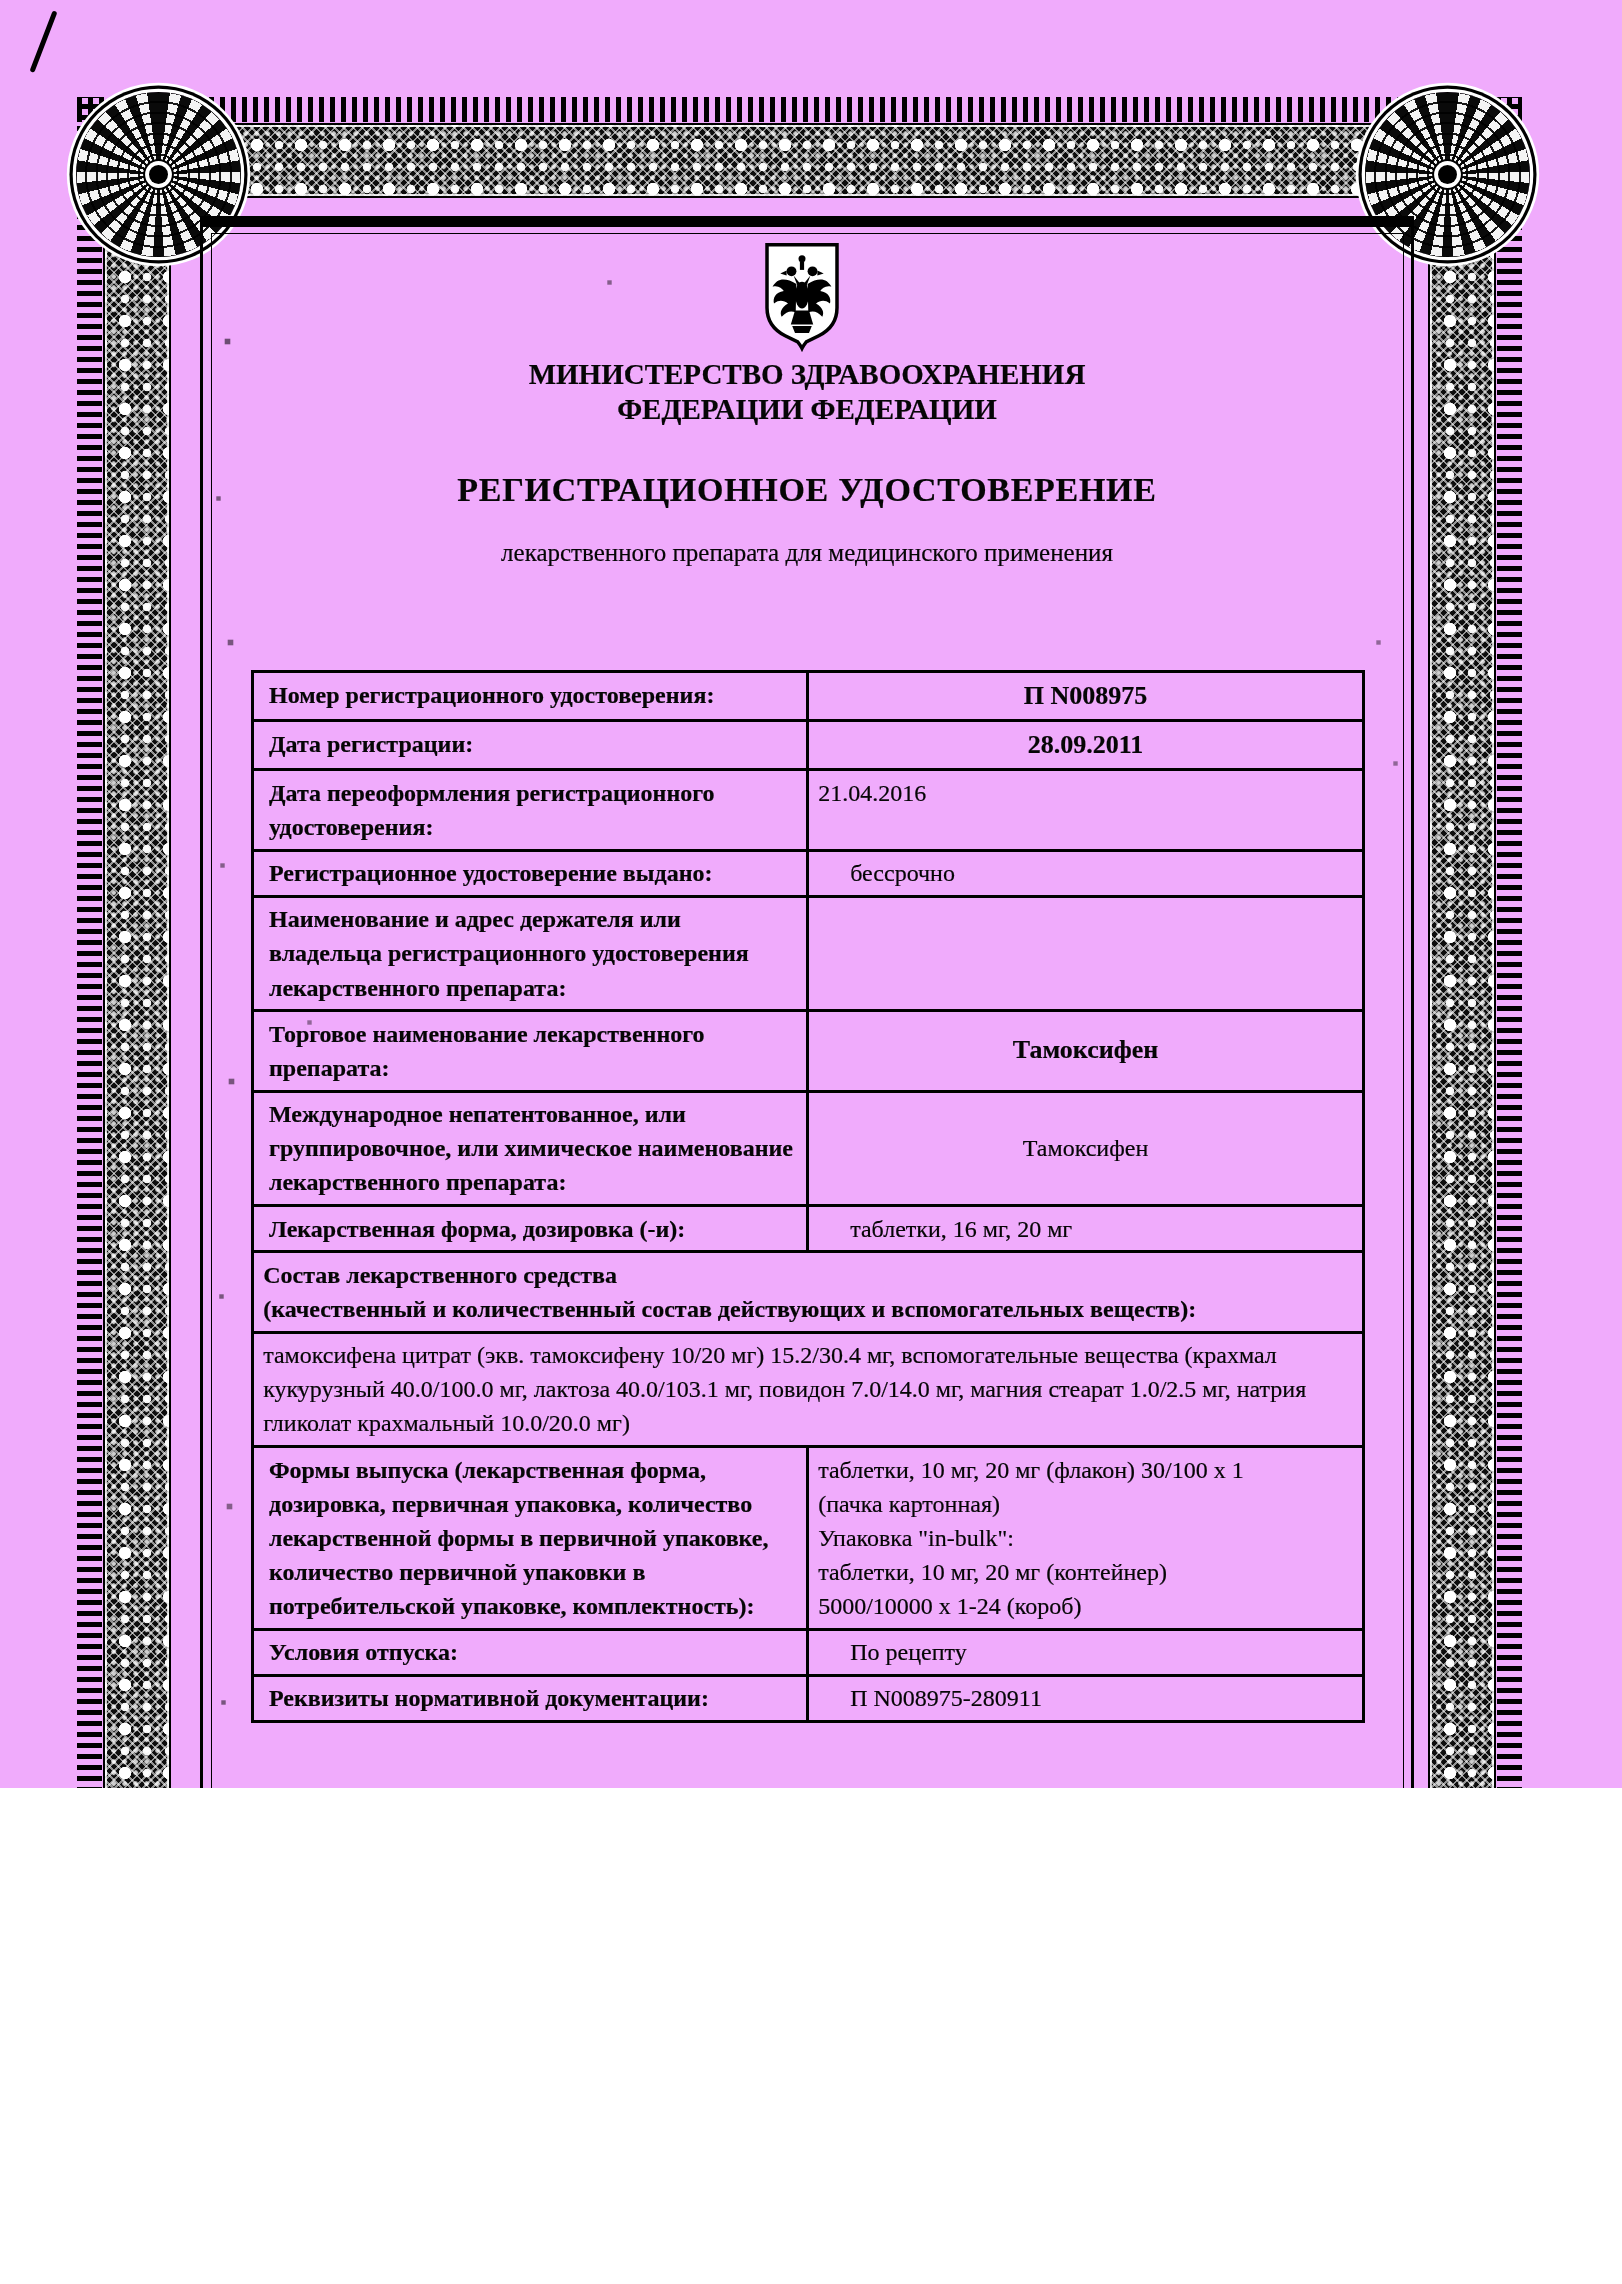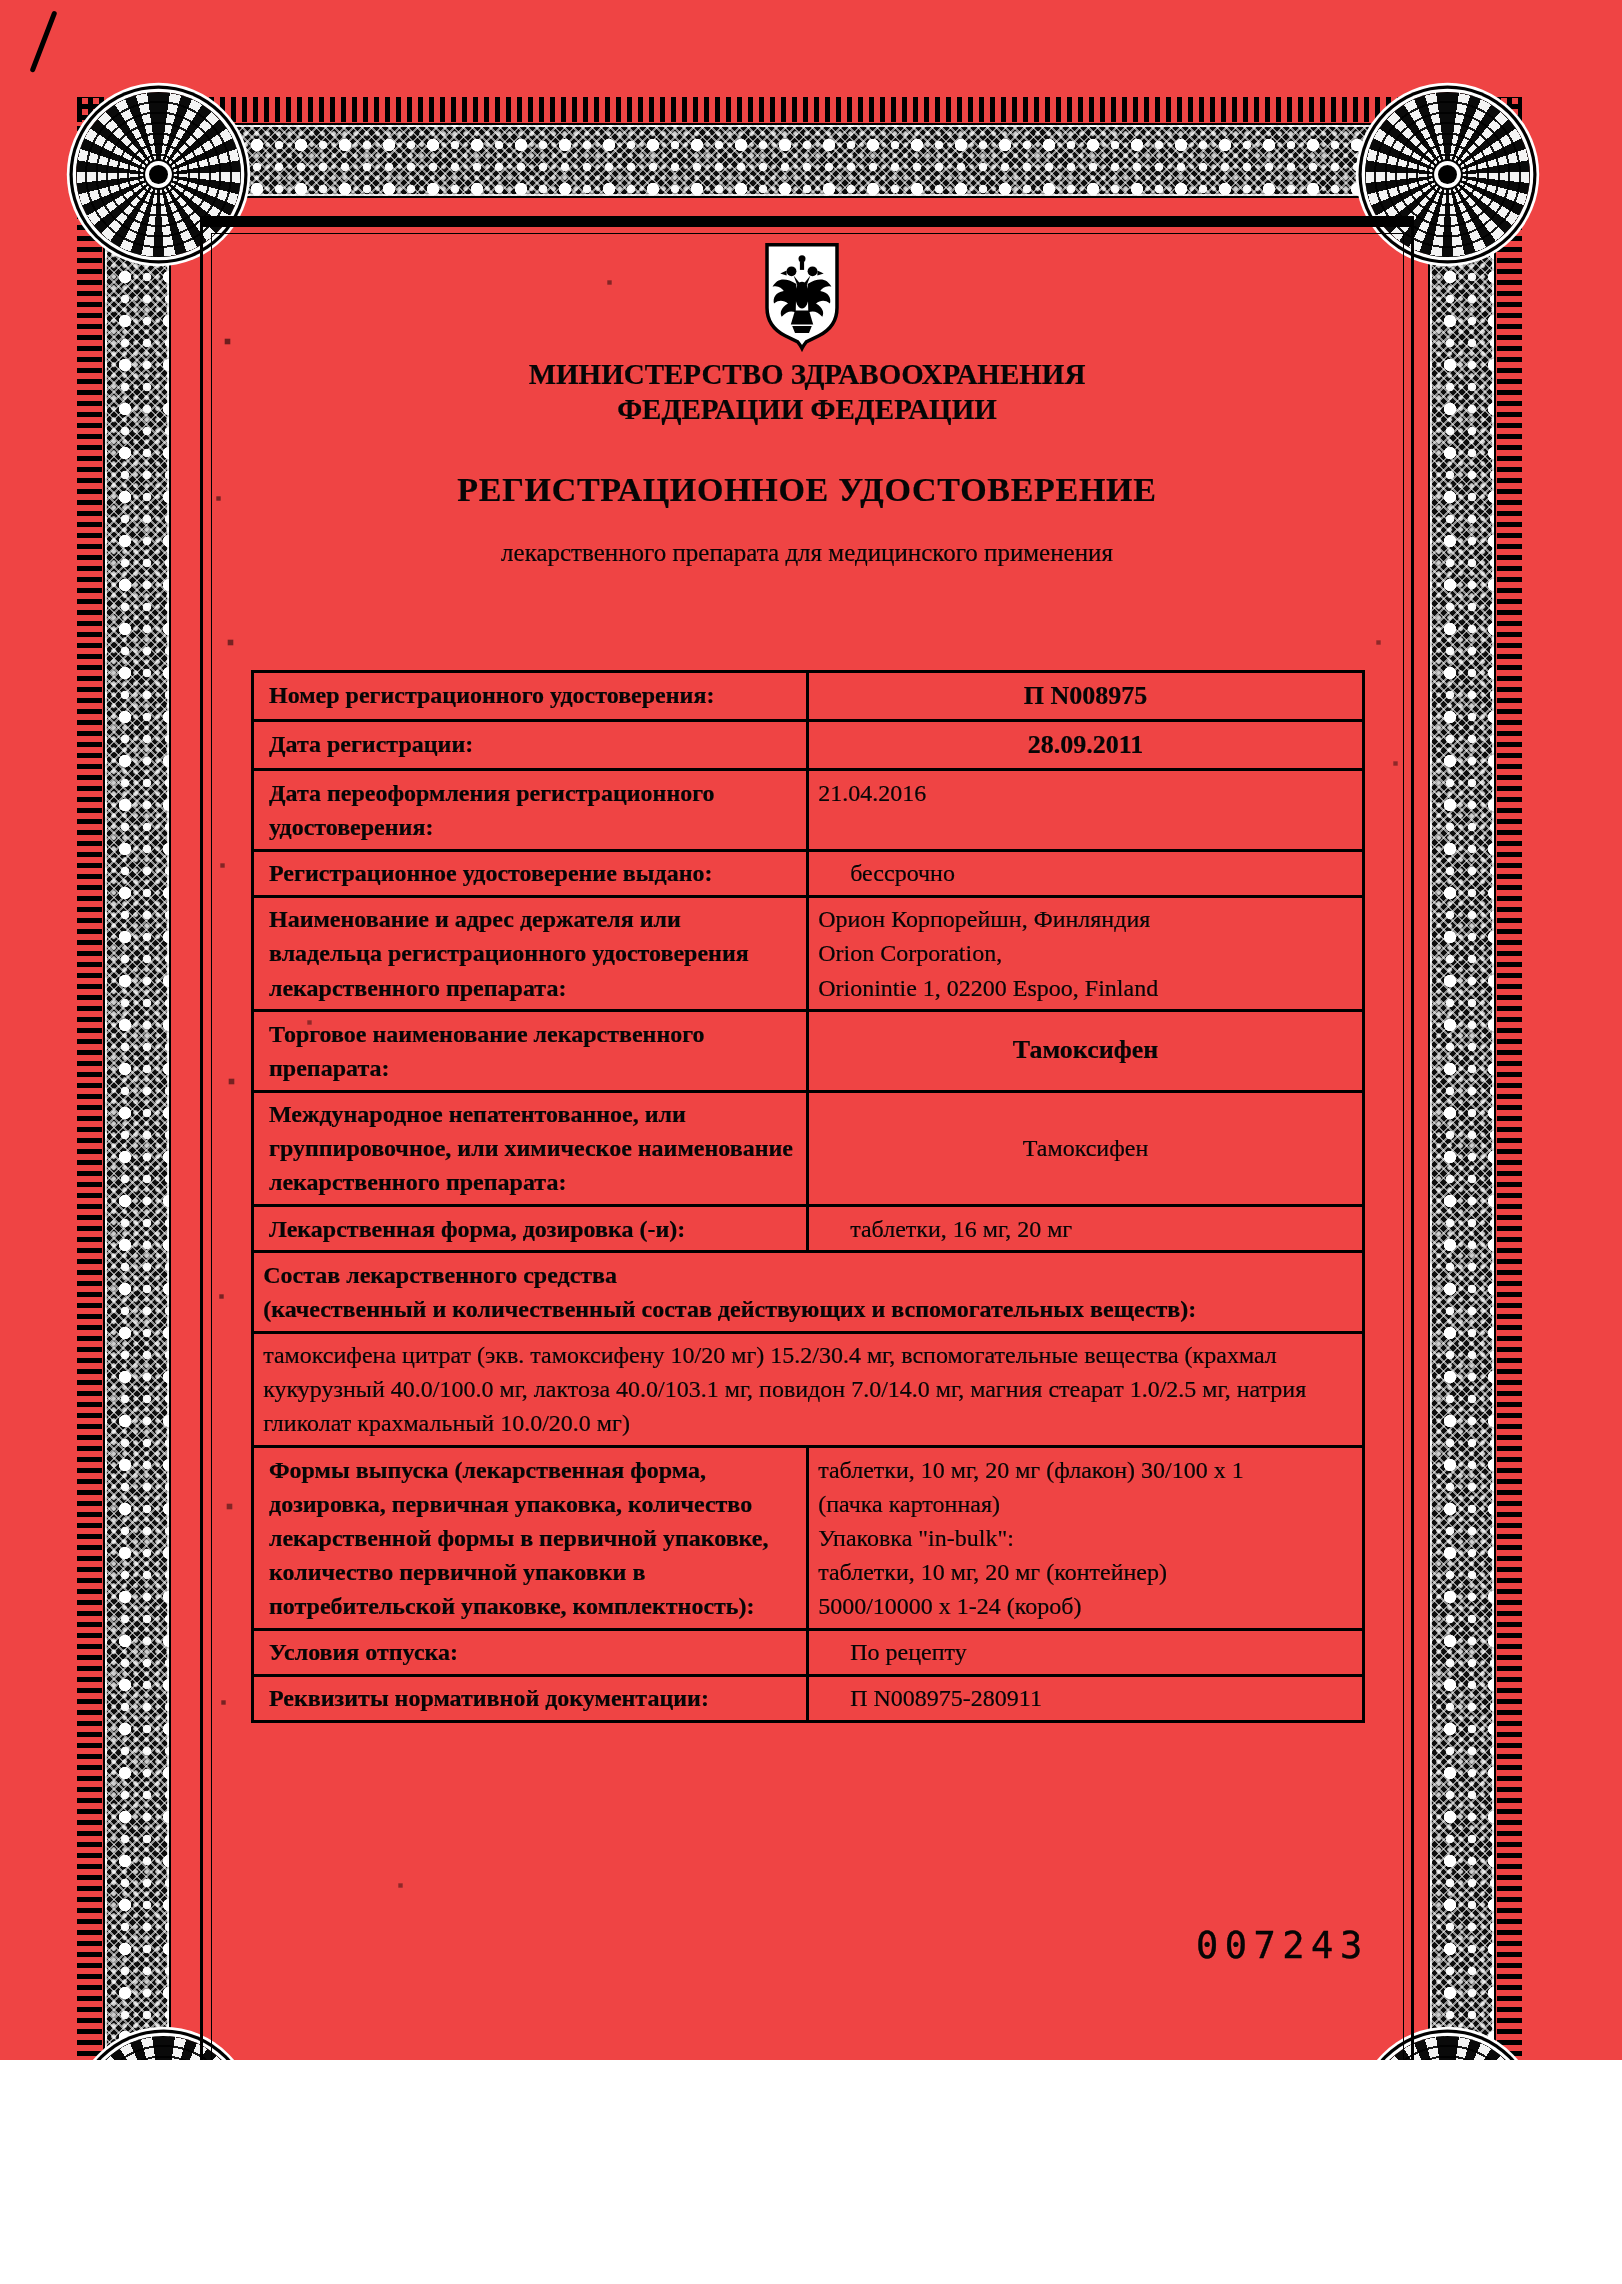--- a/index.html
+++ b/index.html
@@ -1,17 +1,17 @@
 <!DOCTYPE html>
 <html style="font-size:10.5px"><head>
 <meta charset="utf-8">
 <style>
   html,body{margin:0;padding:0;background:#ffffff;}
   .page{
-    position:relative;width:1623px;height:2060px;background:#ef4444;overflow:hidden;
+    position:relative;width:1623px;height:1788px;background:#f0abfc;overflow:hidden;
     font-family:"Liberation Serif",serif;color:#060606;
     -webkit-text-stroke:0.2px #060606;
   }
   
   .pen-mark{position:absolute;left:41px;top:9.2px;width:4.6px;height:65px;background:#000;
     transform:rotate(21deg);border-radius:2.6px;}
   .speckles{position:absolute;left:0;top:0;width:2.6px;height:2.6px;background:transparent;
     box-shadow:226px 340px 0 1.3px rgba(0,0,0,.55), 217px 497px 0 0.7px rgba(0,0,0,.5),
     229px 641px 0 1.3px rgba(0,0,0,.5), 221px 864px 0 0.7px rgba(0,0,0,.45),
     230px 1080px 0 1.3px rgba(0,0,0,.5), 220px 1295px 0 0.7px rgba(0,0,0,.5),
@@ -143,23 +143,20 @@
     <div class="t-row">
       <div class="cell label">Дата переоформления регистрационного удостоверения:</div>
       <div class="cell value">21.04.2016</div>
     </div>
     <div class="t-row">
       <div class="cell label">Регистрационное удостоверение выдано:</div>
       <div class="cell value v-middle">бессрочно</div>
     </div>
     <div class="t-row">
       <div class="cell label">Наименование и адрес держателя или владельца регистрационного удостоверения лекарственного препарата:</div>
-      <div class="cell value">Орион Корпорейшн, Финляндия
-Orion Corporation,
-Orionintie 1, 02200 Espoo, Finland</div>
     </div>
     <div class="t-row">
       <div class="cell label">Торговое наименование лекарственного препарата:</div>
       <div class="cell value v-center v-bold">Тамоксифен</div>
     </div>
     <div class="t-row">
       <div class="cell label">Международное непатентованное, или группировочное, или химическое наименование лекарственного препарата:</div>
       <div class="cell value v-center">Тамоксифен</div>
     </div>
     <div class="t-row">

